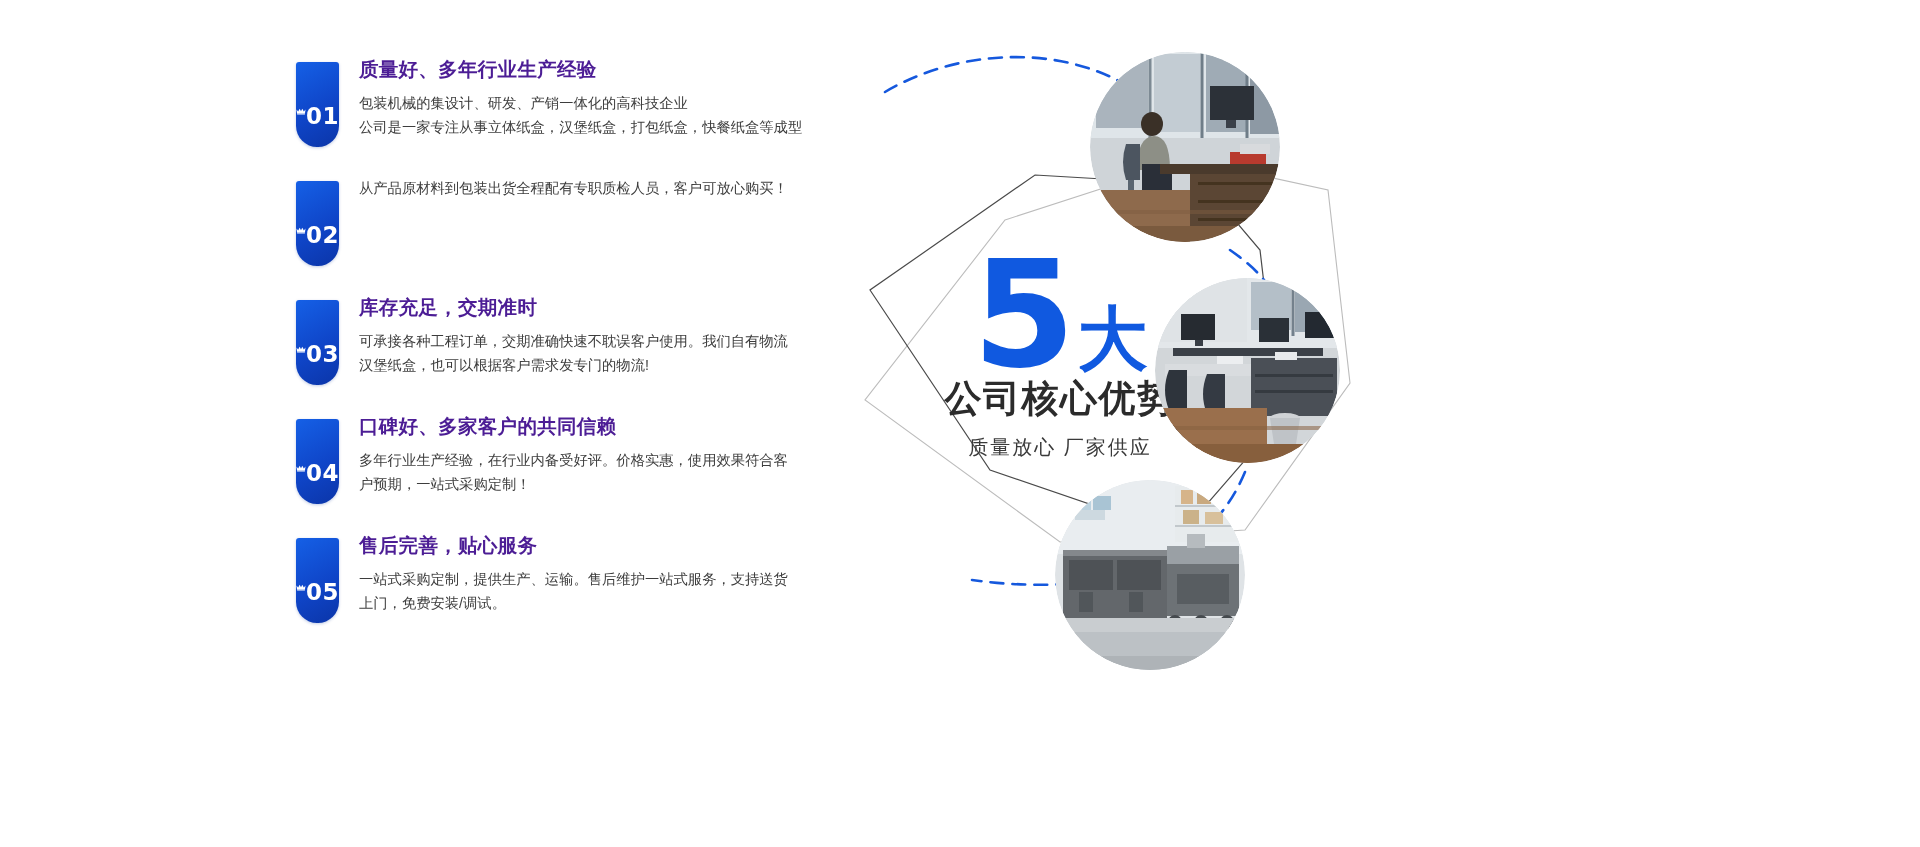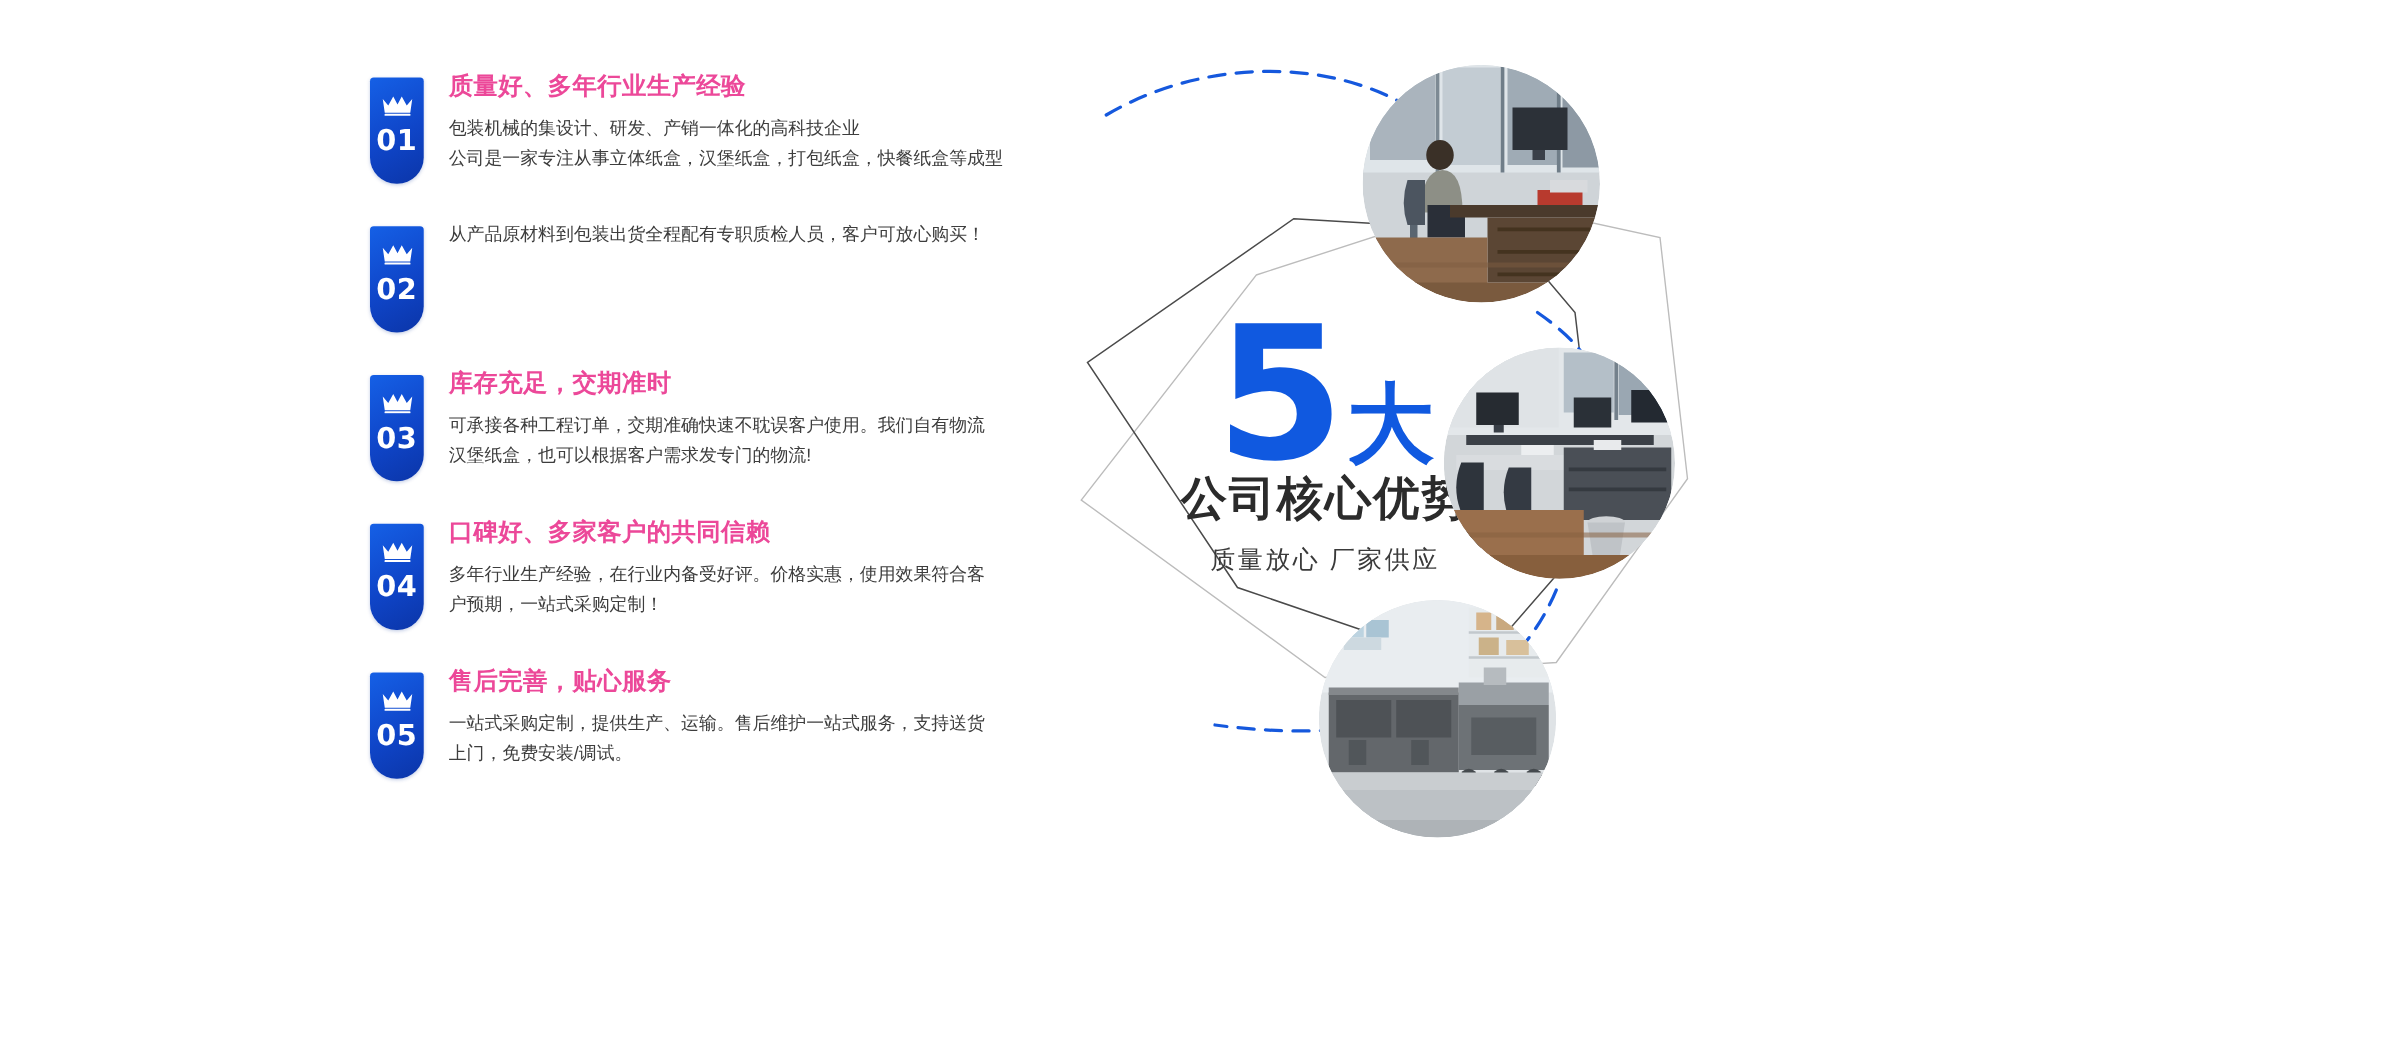--- a/index.html
+++ b/index.html
@@ -28,40 +28,40 @@
 
   .badge {
     position:relative;
     flex:0 0 auto;
     width:43px; height:85px;
     margin-right:20px;
     margin-top:6px;
     background:linear-gradient(150deg,#1560e6 0%,#0f45c8 55%,#0b35a8 100%);
     border-radius:3px 3px 21px 21px;
     display:flex;
-    flex-direction:column;
+    flex-direction:row;
     align-items:center;
     justify-content:flex-start;
     padding-top:14px;
     box-shadow:0 1px 3px rgba(10,50,150,.25);
   }
   .badge .crown { width:26px; height:17px; display:block; }
   .badge .num {
     color:#fff;
     font-size:23px;
     font-weight:bold;
     letter-spacing:.5px;
     line-height:1;
     margin-top:9px;
     font-family:"DejaVu Sans",sans-serif;
   }
 
   .ftext { padding-top:2px; }
   .ftitle {
-    color:#ec4899;
+    color:#4c1d95;
     font-size:19.5px;
     font-weight:bold;
     letter-spacing:.3px;
     line-height:1.2;
     margin-bottom:11px;
     white-space:nowrap;
   }
   .fdesc {
     color:#3d3d3d;
     font-size:14.3px;

